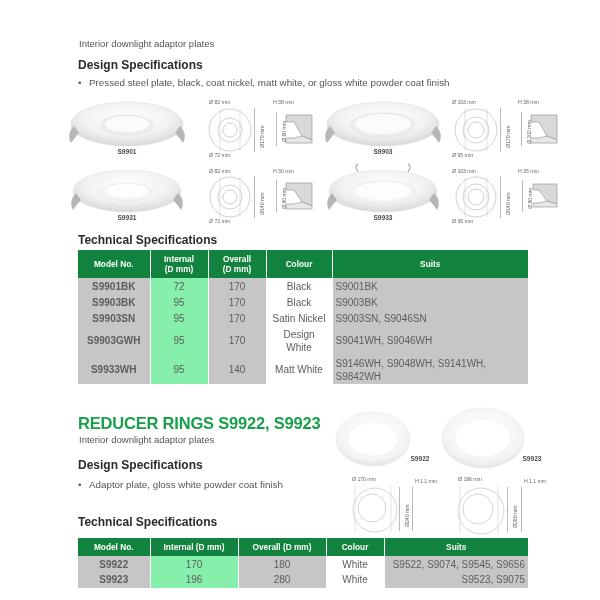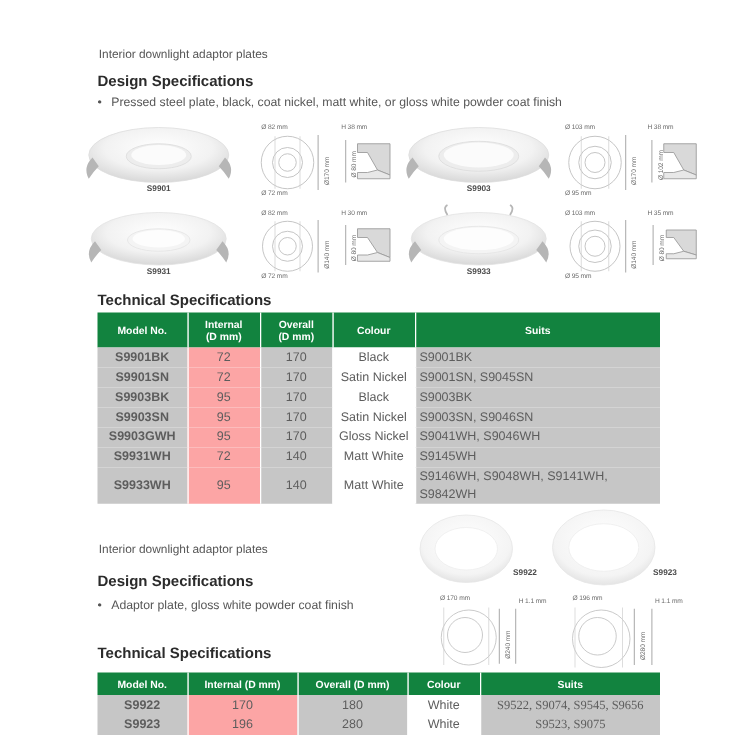--- a/index.html
+++ b/index.html
@@ -36,25 +36,25 @@
   }
   .tbl th:first-child{border-left:none;}
   .tbl th:last-child{border-right:none;}
   .tbl td{
     font-size:10px;padding:1.4px 3px;line-height:1.32;color:#5d5d5d;
     border-left:1.5px solid #ffffff;border-right:1.5px solid #ffffff;
   }
   .tbl td:first-child{border-left:none;}
   .tbl td:last-child{border-right:none;}
   .c-model{background:#c6c6c6;color:#4a4a4a;font-weight:bold;text-align:center;}
-  .c-int{background:#fca5a5;text-align:center;}
+  .c-int{background:#86efac;text-align:center;}
   .c-ovr{background:#c6c6c6;text-align:center;}
   .c-col{background:#ffffff;text-align:center;}
   .c-suit{background:#c6c6c6;text-align:left;padding-left:5px;}
-  .c-suit.ctr{text-align:center;padding-left:3px;font-family:Liberation Serif, serif;}
+  .c-suit.ctr{text-align:right;padding-left:3px;}
 
   
   .prod{position:absolute;}
   .plate-label{
     position:absolute;font-size:6.6px;font-weight:bold;color:#4a4a4a;
     text-align:center;white-space:nowrap;
   }
   .dimtxt{
     position:absolute;font-size:5.3px;color:#6a6a6a;white-space:nowrap;
     letter-spacing:-0.1px;
@@ -243,64 +243,51 @@
     </thead>
     <tbody>
         <tr>
           <td class="c-model">S9901BK</td>
           <td class="c-int">72</td>
           <td class="c-ovr">170</td>
           <td class="c-col">Black</td>
           <td class="c-suit">S9001BK</td>
         </tr>
         <tr>
-          <td class="c-model">S9901SN</td>
-          <td class="c-int">72</td>
-          <td class="c-ovr">170</td>
-          <td class="c-col">Satin Nickel</td>
-          <td class="c-suit">S9001SN, S9045SN</td>
-        </tr>
-        <tr>
           <td class="c-model">S9903BK</td>
           <td class="c-int">95</td>
           <td class="c-ovr">170</td>
           <td class="c-col">Black</td>
           <td class="c-suit">S9003BK</td>
         </tr>
         <tr>
           <td class="c-model">S9903SN</td>
           <td class="c-int">95</td>
           <td class="c-ovr">170</td>
           <td class="c-col">Satin Nickel</td>
           <td class="c-suit">S9003SN, S9046SN</td>
         </tr>
         <tr>
           <td class="c-model">S9903GWH</td>
           <td class="c-int">95</td>
           <td class="c-ovr">170</td>
-          <td class="c-col">Gloss Nickel</td>
+          <td class="c-col">Design White</td>
           <td class="c-suit">S9041WH, S9046WH</td>
-        </tr>
-        <tr>
-          <td class="c-model">S9931WH</td>
-          <td class="c-int">72</td>
-          <td class="c-ovr">140</td>
-          <td class="c-col">Matt White</td>
-          <td class="c-suit">S9145WH</td>
         </tr>
         <tr>
           <td class="c-model">S9933WH</td>
           <td class="c-int">95</td>
           <td class="c-ovr">140</td>
           <td class="c-col">Matt White</td>
           <td class="c-suit">S9146WH, S9048WH, S9141WH, S9842WH</td>
         </tr>
       </tbody>
   </table>
 
+  <div class="sec-title" style="left:78px;top:414px;">REDUCER RINGS S9922, S9923</div>
   <div class="sec-sub" style="left:79px;top:434px;">Interior downlight adaptor plates</div>
   <div class="sub-head" style="left:78px;top:458px;">Design Specifications</div>
   <div class="bullet" style="left:78px;top:479px;">
     <span class="dot">•</span><span>Adaptor plate, gloss white powder coat finish</span>
   </div>
 
   <svg style="position:absolute;left:334px;top:410px;" width="78" height="58">
     <defs>
       <radialGradient id="rg1" cx="50%" cy="40%" r="60%">
         <stop offset="0%" stop-color="#ffffff"></stop>

